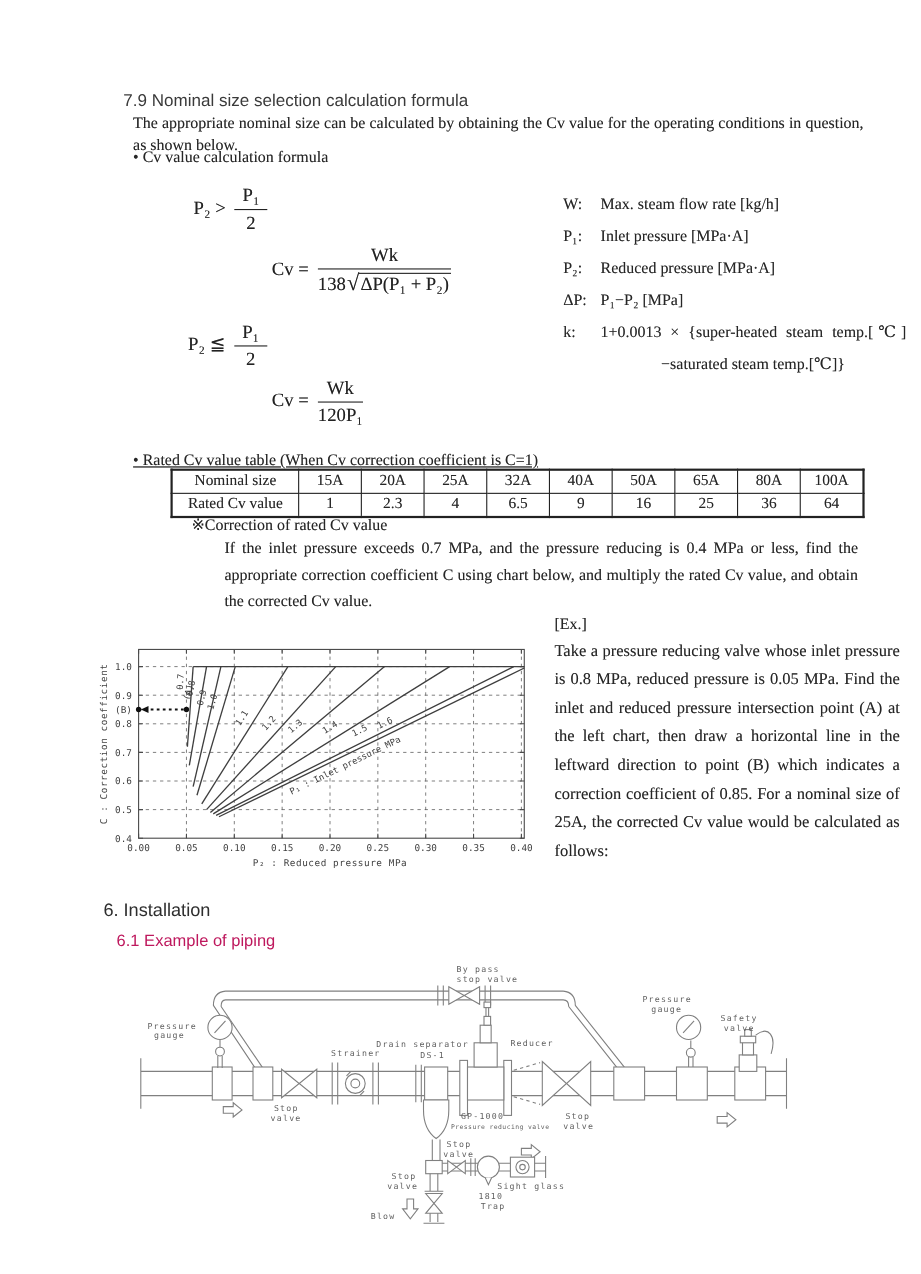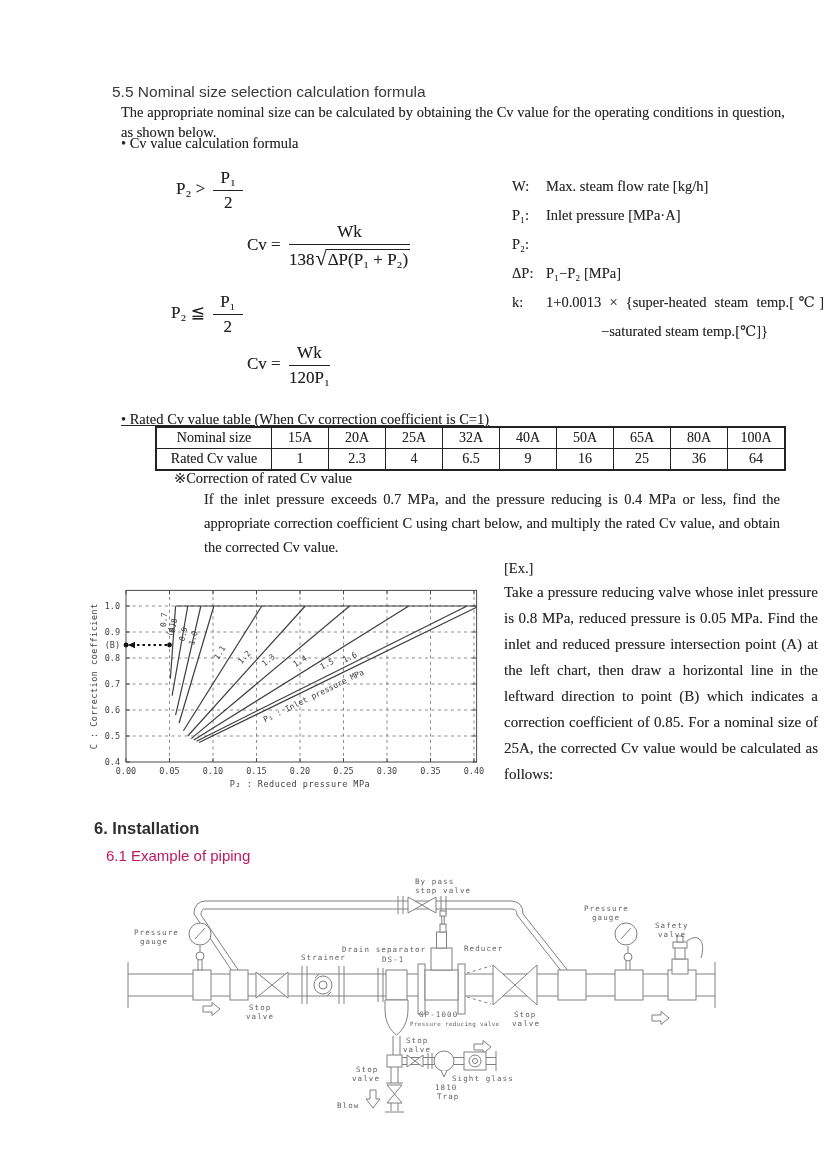--- a/index.html
+++ b/index.html
@@ -3,21 +3,21 @@
 <meta charset="utf-8">
 <style>
   html,body{margin:0;padding:0;background:#ffffff;}
   .page{position:relative;width:837px;height:1158px;background:#fff;overflow:hidden;
         font-family:"Liberation Serif","DejaVu Serif",serif;color:#262626;}
   .abs{position:absolute;}
 
   
   .h-sans{font-family:"Liberation Sans","DejaVu Sans",sans-serif;color:#3a3a3a;}
   #h55{left:112px;top:83px;font-size:15.5px;}
-  #h6{left:94px;top:819px;font-size:16.5px;font-weight:bold;color:#2e2e2e;}
+  #h6{left:94px;top:819px;font-size:16.5px;font-weight:normal;color:#2e2e2e;}
   #h61{left:106px;top:847px;font-size:15px;color:#be185d;}
 
   
   .serif{font-size:14.5px;line-height:1.35;text-shadow:0 0 .4px rgba(0,0,0,.35);}
   #intro{left:121px;top:103px;width:664px;text-align:justify;}
   #bullet-cv{left:121px;top:134px;}
   #bullet-table{left:121px;top:410px;text-decoration:underline;}
   #note-title{left:174px;top:469px;font-family:"Liberation Serif","DejaVu Serif","DejaVu Sans",serif;}
   #note-body{left:204px;top:487px;width:576px;text-align:justify;line-height:24px;}
 
@@ -65,21 +65,21 @@
   .dline{stroke:#808080;stroke-width:1;fill:none;}
   .dfill{stroke:#808080;stroke-width:1;fill:#ffffff;}
   .dlabel{font:7.5px "DejaVu Sans Mono",monospace;fill:#5f5f5f;letter-spacing:1.1px;}
   .dlabel-sm{font:5.8px "DejaVu Sans Mono",monospace;fill:#5f5f5f;letter-spacing:.4px;}
 </style>
 </head>
 <body>
 
 <div class="page">
 
-  <div class="abs h-sans" id="h55">5.5 Nominal size selection calculation formula</div>
+  <div class="abs h-sans" id="h55">7.9 Nominal size selection calculation formula</div>
   <div class="abs serif" id="intro">The appropriate nominal size can be calculated by obtaining the Cv value for the operating conditions in question, as shown below.</div>
   <div class="abs serif" id="bullet-cv">• Cv value calculation formula</div>
 
   <div class="abs formula" id="f-cond1">
     <span>P₂ &gt;</span>
     <span class="frac">
       <span class="top">P₁</span>
       <span class="bot">2</span>
     </span>
   </div>
@@ -109,20 +109,21 @@
     <div class="def-row">
       <span class="def-prefix">W:</span>
       <span class="def-text">Max. steam flow rate [kg/h]</span>
     </div>
     <div class="def-row">
       <span class="def-prefix">P₁:</span>
       <span class="def-text">Inlet pressure [MPa·A]</span>
     </div>
     <div class="def-row">
       <span class="def-prefix">P₂:</span>
+      <span class="def-text">Reduced pressure [MPa·A]</span>
     </div>
     <div class="def-row">
       <span class="def-prefix">ΔP:</span>
       <span class="def-text">P₁−P₂ [MPa]</span>
     </div>
     <div class="def-row">
       <span class="def-prefix">k:</span>
       <span class="k-text">1+0.0013 × {super-heated steam temp.[℃]−saturated steam temp.[℃]}</span>
     </div>
   </div>

